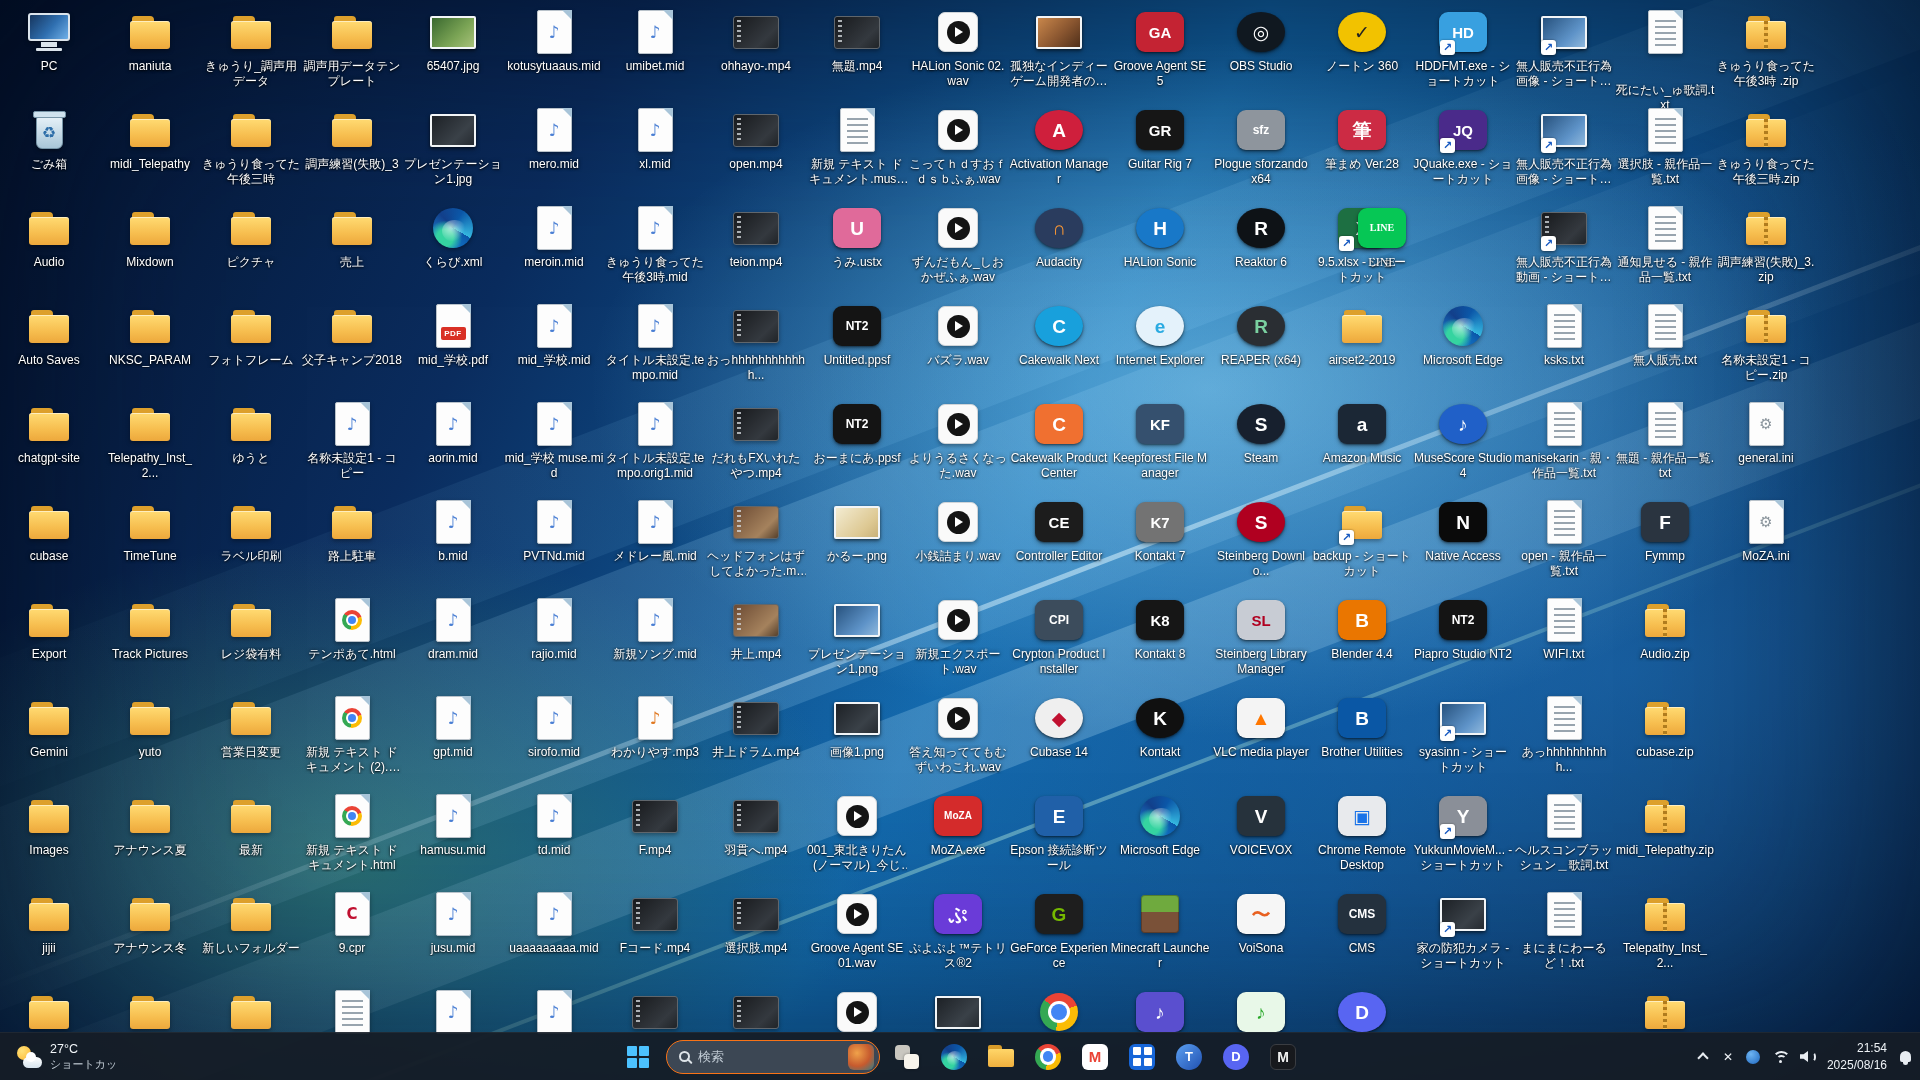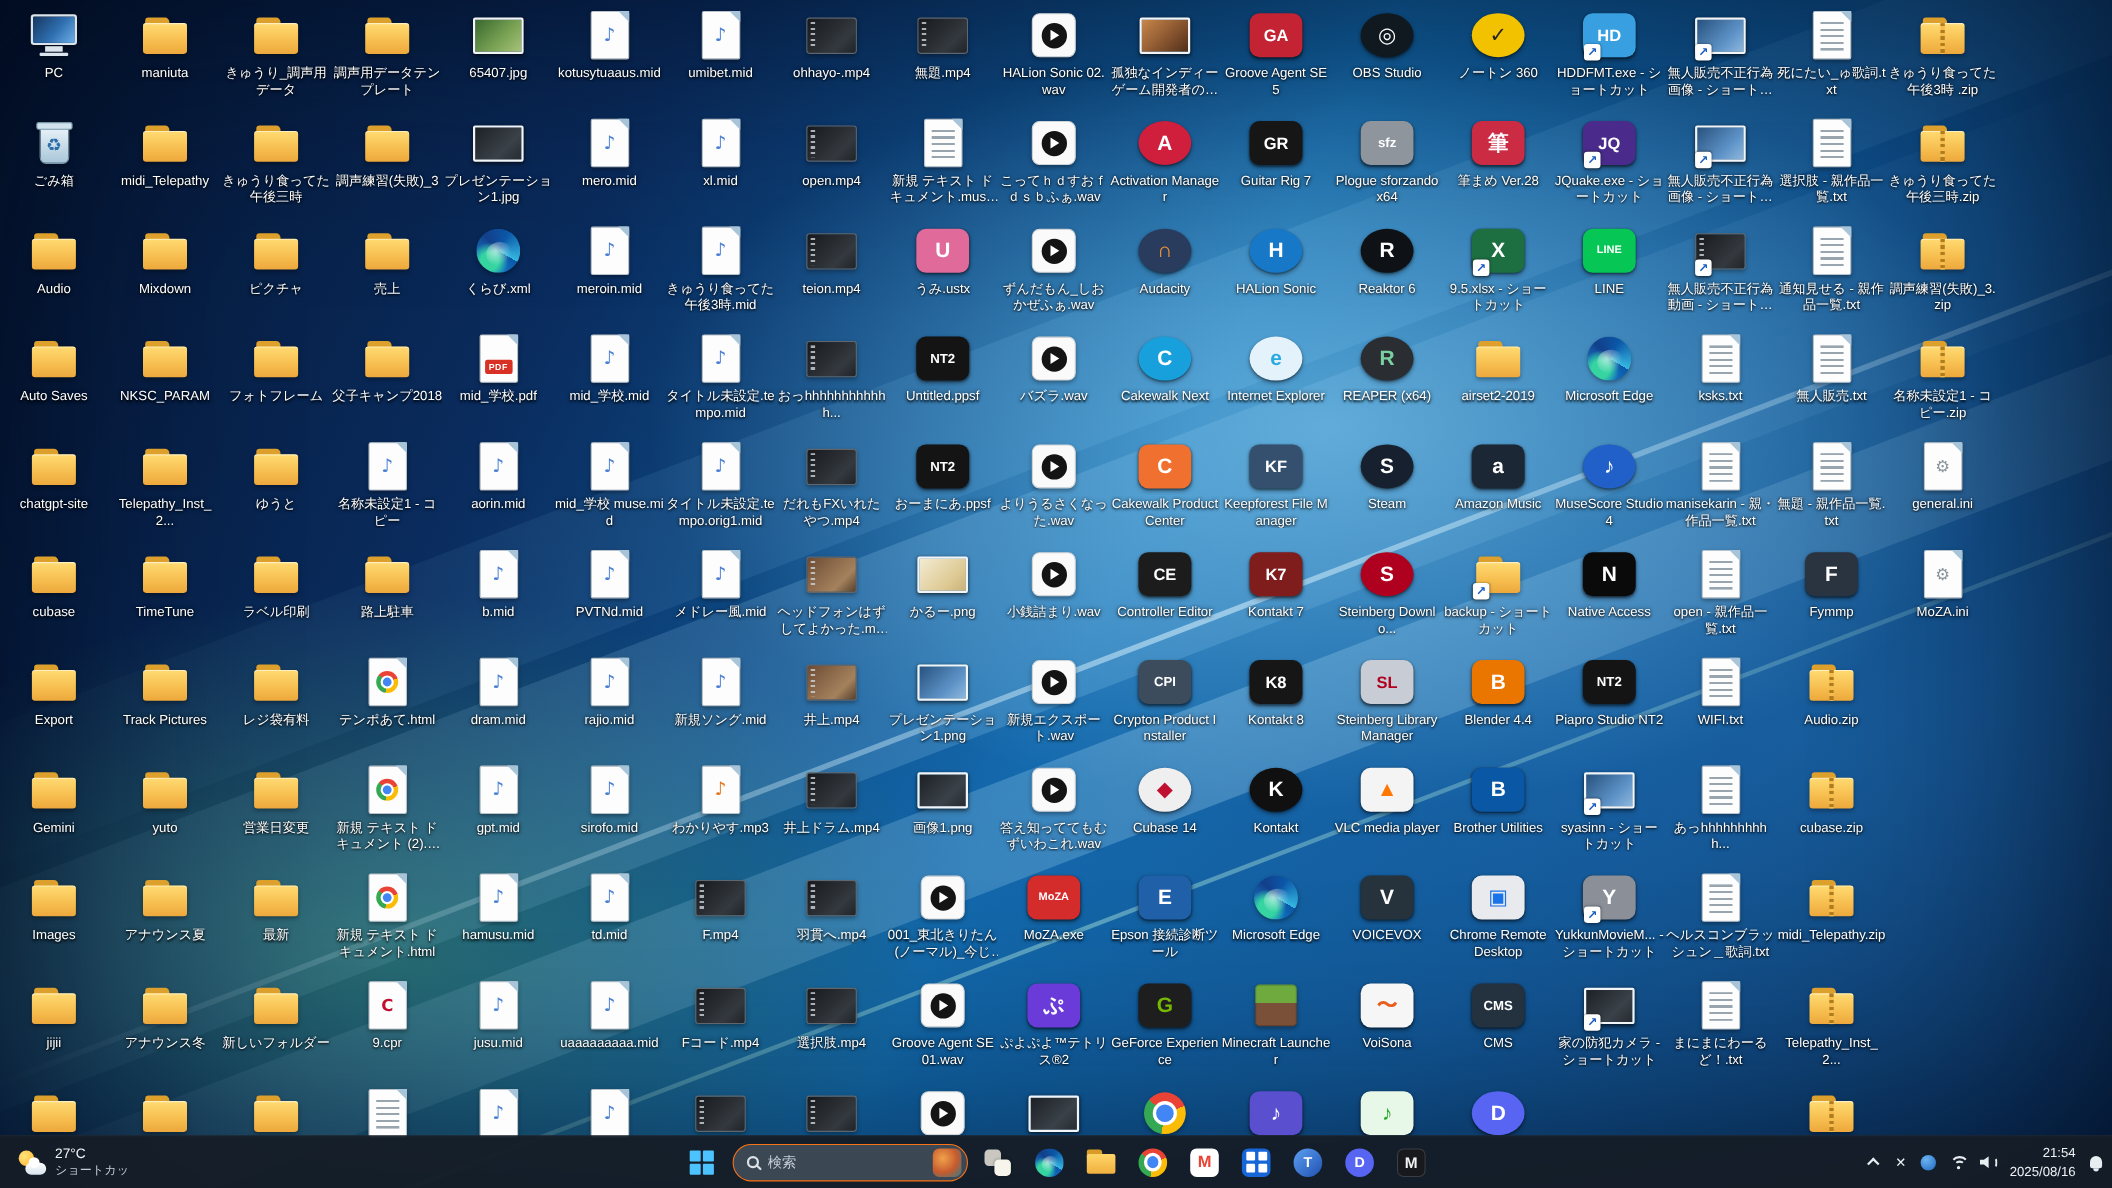--- a/index.html
+++ b/index.html
@@ -1048,21 +1048,21 @@
     <div class="lbl">Internet Explorer</div>
   </div>
     <div class="di" title="Keepforest File Manager" style="left: 1110px; top: 400px;">
     <div class="ic">
         <span class="app" style="background:#35506e;color:#fff;font-size:15px">KF</span>
       </div>
     <div class="lbl">Keepforest File Manager</div>
   </div>
     <div class="di" title="Kontakt 7" style="left: 1110px; top: 498px;">
     <div class="ic">
-        <span class="app" style="background:#7f1d1d;color:#fff;font-size:15px">K7</span>
+        <span class="app" style="background:#737373;color:#fff;font-size:15px">K7</span>
       </div>
     <div class="lbl">Kontakt 7</div>
   </div>
     <div class="di" title="Kontakt 8" style="left: 1110px; top: 596px;">
     <div class="ic">
         <span class="app" style="background:#161616;color:#fff;font-size:15px">K8</span>
       </div>
     <div class="lbl">Kontakt 8</div>
   </div>
     <div class="di" title="Kontakt" style="left: 1110px; top: 694px;">
@@ -1232,21 +1232,21 @@
       </div>
     <div class="lbl">HDDFMT.exe - ショートカット</div>
   </div>
     <div class="di" title="JQuake.exe - ショートカット" style="left: 1413px; top: 106px;">
     <div class="ic">
         <span class="app" style="background:#4a2a8a;color:#fff;font-size:15px">JQ</span>
         <span class="sc">↗</span>
       </div>
     <div class="lbl">JQuake.exe - ショートカット</div>
   </div>
-    <div class="di" title="LINE" style="left: 1413px; top: 204px;">
+    <div class="di" title="LINE" style="left: 1332px; top: 204px; font-family: Liberation Serif, serif;">
     <div class="ic">
         <span class="app" style="background:#06c755;color:#fff;font-size:10px">LINE</span>
       </div>
     <div class="lbl">LINE</div>
   </div>
     <div class="di" title="Microsoft Edge" style="left: 1413px; top: 302px;">
     <div class="ic">
         <span class="edg"></span>
       </div>
     <div class="lbl">Microsoft Edge</div>
@@ -1360,21 +1360,21 @@
     <div class="lbl">ヘルスコンブラッシュン＿歌詞.txt</div>
   </div>
     <div class="di" title="まにまにわーるど！.txt" style="left: 1514px; top: 890px;">
     <div class="ic">
         <span class="pg">
           <span class="tl"></span>
         </span>
       </div>
     <div class="lbl">まにまにわーるど！.txt</div>
   </div>
-    <div class="di" title="死にたい_ゅ歌詞.txt" style="left: 1615px; top: 8px;">
+    <div class="di" title="死にたい_ゅ歌詞.txt" style="left: 1615px; top: 8px; gap: 24px;">
     <div class="ic">
         <span class="pg">
           <span class="tl"></span>
         </span>
       </div>
     <div class="lbl">死にたい_ゅ歌詞.txt</div>
   </div>
     <div class="di" title="選択肢 - 親作品一覧.txt" style="left: 1615px; top: 106px;">
     <div class="ic">
         <span class="pg">

